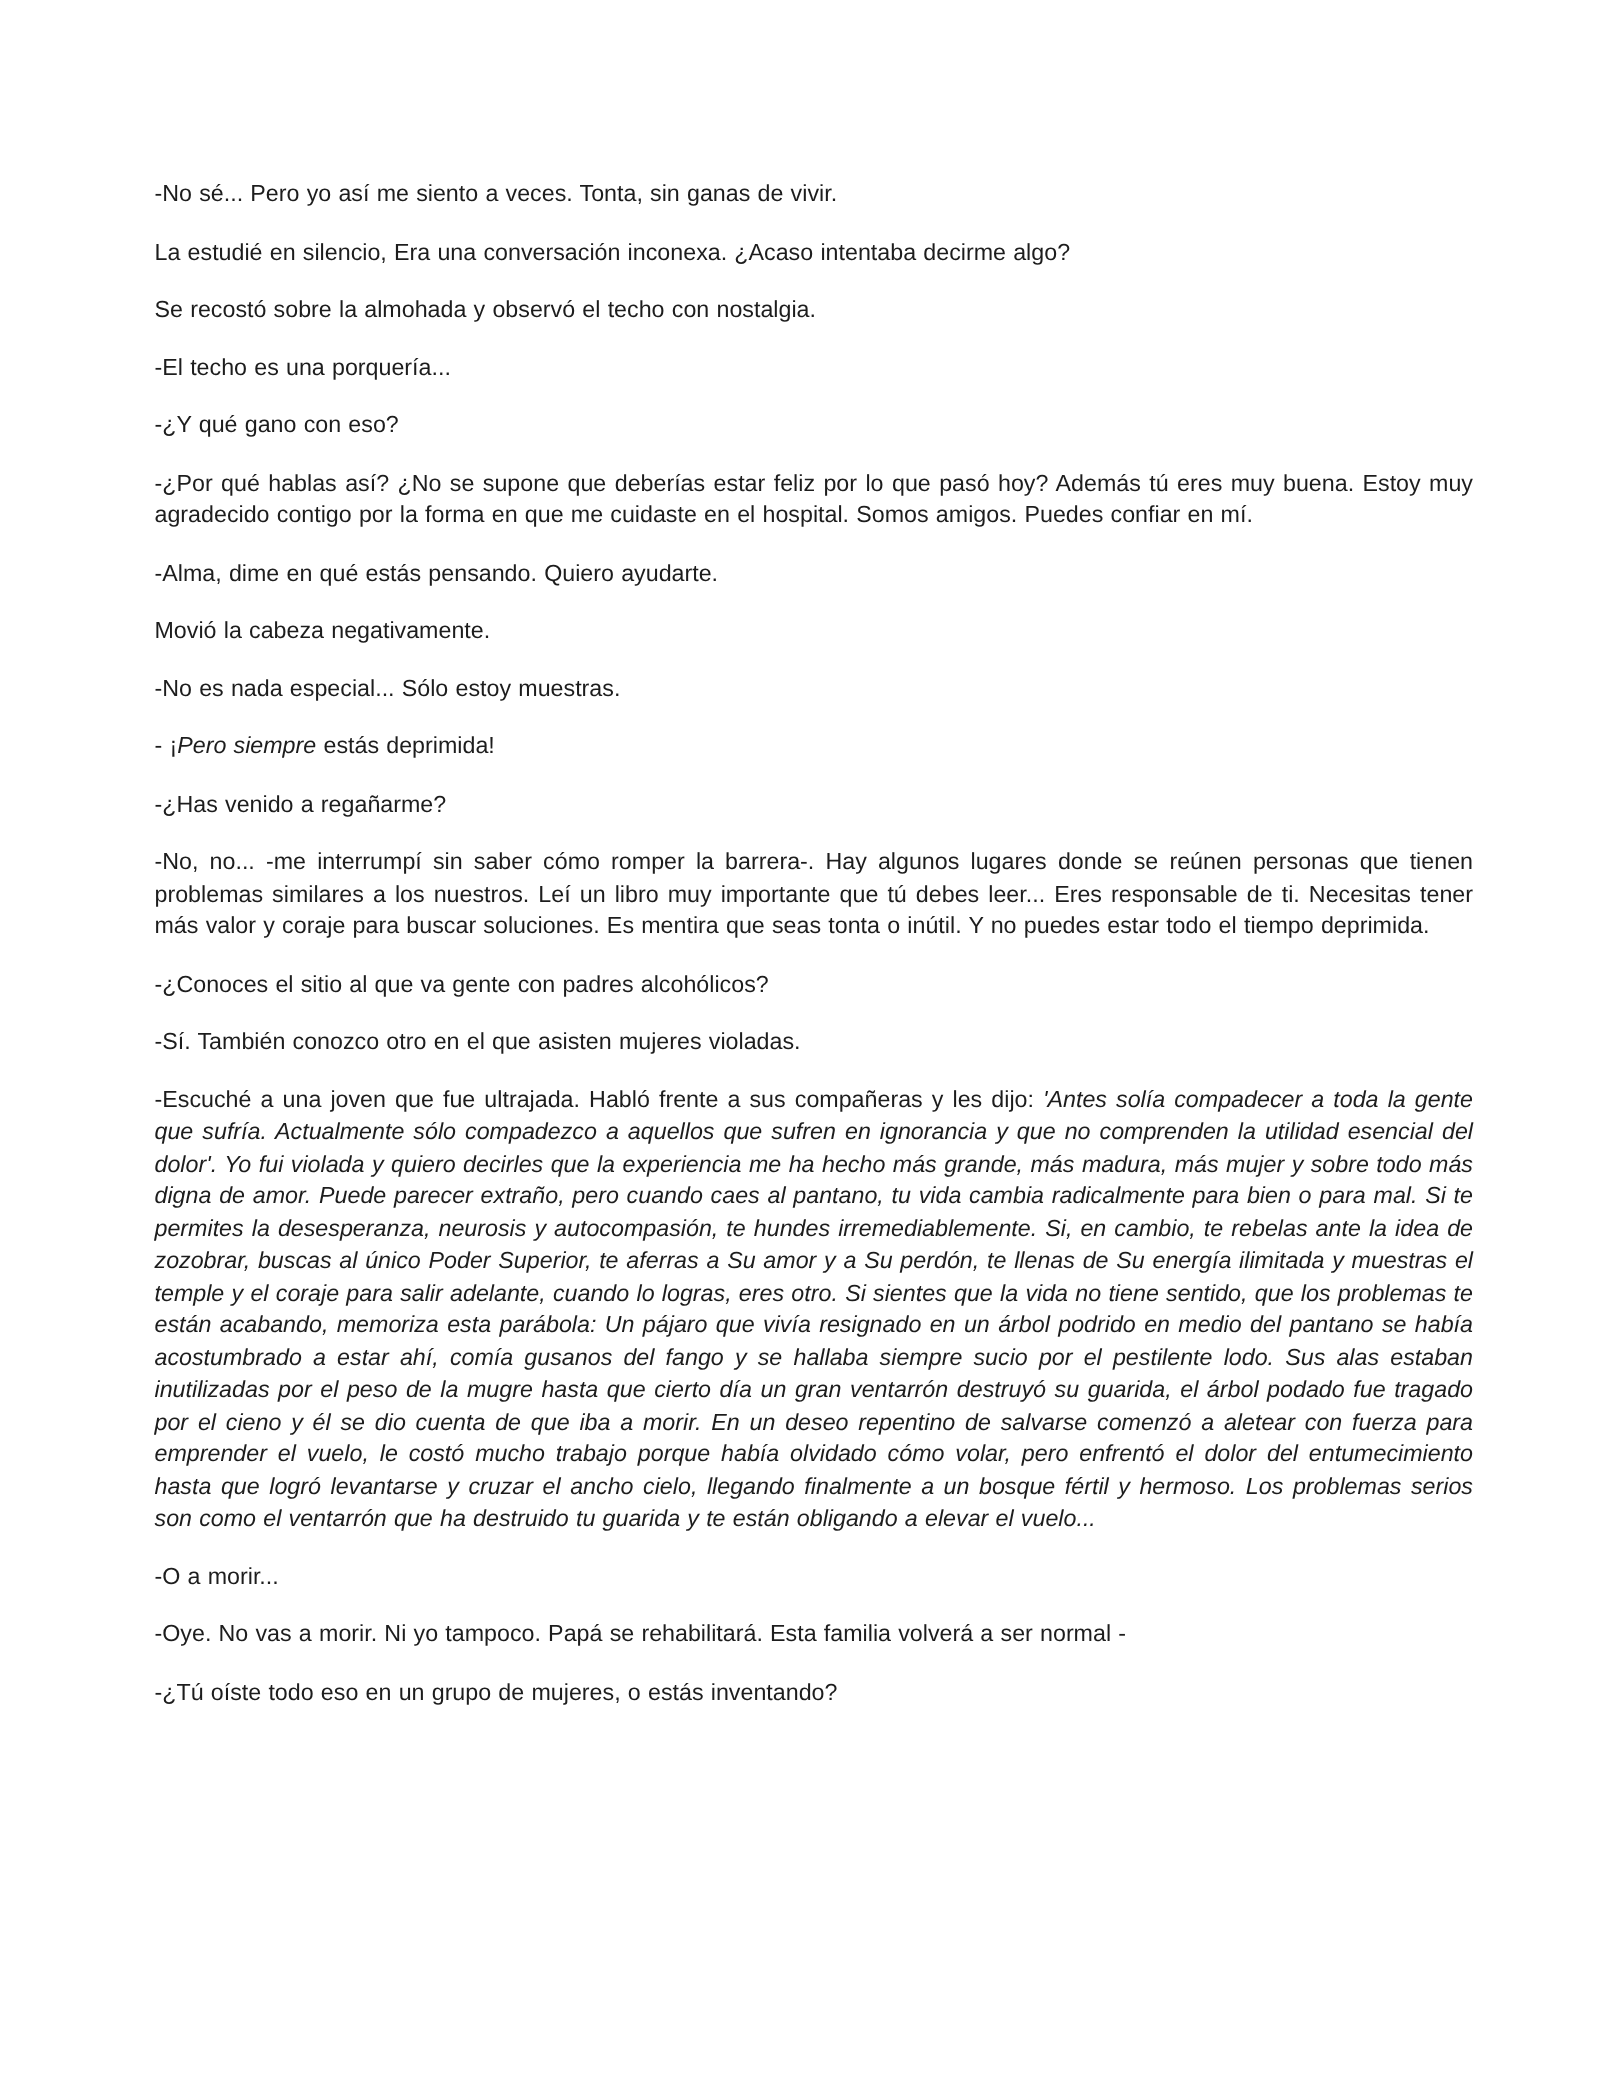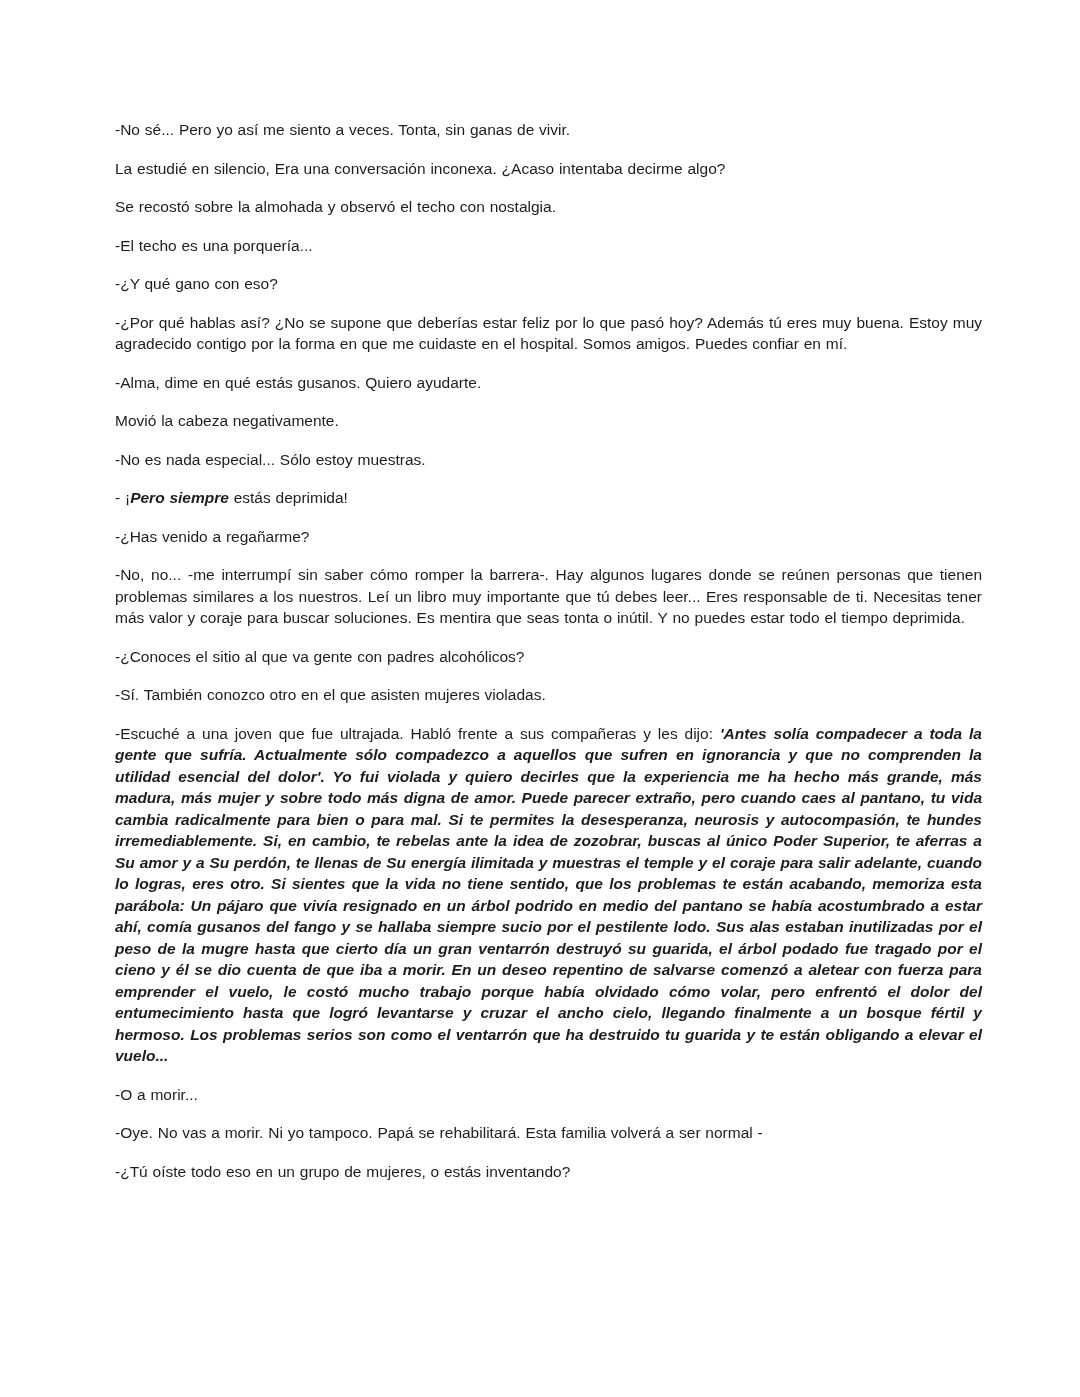--- a/index.html
+++ b/index.html
@@ -14,47 +14,46 @@
     font-family: "Liberation Sans", "DejaVu Sans", sans-serif;
   }
   .page {
     box-sizing: border-box;
     width: 1080px;
     height: 1397px;
     background: #ffffff;
     padding: 119px 98px 40px 99px;
   }
   .doc-body p {
-    margin: 0 0 17px 16px;
+    margin: 0 0 17px 4px;
     font-size: 15.5px;
     line-height: 21.5px;
     color: #1d1d1d;
     text-align: justify;
     word-spacing: 0.5px;
   }
   .doc-body p:last-child {
     margin-bottom: 0;
   }
   .doc-body em {
     font-style: italic;
-    font-weight: bold;
   }
 </style>
 </head>
 <body>
 
 <div class="page">
   <div class="doc-body">
       <p><span>-No sé... Pero yo así me siento a veces. Tonta, sin ganas de vivir.</span></p>
       <p><span>La estudié en silencio, Era una conversación inconexa. ¿Acaso intentaba decirme algo?</span></p>
       <p><span>Se recostó sobre la almohada y observó el techo con nostalgia.</span></p>
       <p><span>-El techo es una porquería...</span></p>
       <p><span>-¿Y qué gano con eso?</span></p>
       <p><span>-¿Por qué hablas así? ¿No se supone que deberías estar feliz por lo que pasó hoy? Además tú eres muy buena. Estoy muy agradecido contigo por la forma en que me cuidaste en el hospital. Somos amigos. Puedes confiar en mí.</span></p>
-      <p><span>-Alma, dime en qué estás gusanos. Quiero ayudarte.</span></p>
+      <p><span>-Alma, dime en qué estás pensando. Quiero ayudarte.</span></p>
       <p><span>Movió la cabeza negativamente.</span></p>
       <p><span>-No es nada especial... Sólo estoy muestras.</span></p>
       <p><span>- ¡</span><em>Pero siempre</em><span> estás deprimida!</span></p>
       <p><span>-¿Has venido a regañarme?</span></p>
       <p><span>-No, no... -me interrumpí sin saber cómo romper la barrera-. Hay algunos lugares donde se reúnen personas que tienen problemas similares a los nuestros. Leí un libro muy importante que tú debes leer... Eres responsable de ti. Necesitas tener más valor y coraje para buscar soluciones. Es mentira que seas tonta o inútil. Y no puedes estar todo el tiempo deprimida.</span></p>
       <p><span>-¿Conoces el sitio al que va gente con padres alcohólicos?</span></p>
       <p><span>-Sí. También conozco otro en el que asisten mujeres violadas.</span></p>
       <p><span>-Escuché a una joven que fue ultrajada. Habló frente a sus compañeras y les dijo: </span><em>'Antes solía compadecer a toda la gente que sufría. Actualmente sólo compadezco a aquellos que sufren en ignorancia y que no comprenden la utilidad esencial del dolor'. Yo fui violada y quiero decirles que la experiencia me ha hecho más grande, más madura, más mujer y sobre todo más digna de amor. Puede parecer extraño, pero cuando caes al pantano, tu vida cambia radicalmente para bien o para mal. Si te permites la desesperanza, neurosis y autocompasión, te hundes irremediablemente. Si, en cambio, te rebelas ante la idea de zozobrar, buscas al único Poder Superior, te aferras a Su amor y a Su perdón, te llenas de Su energía ilimitada y muestras el temple y el coraje para salir adelante, cuando lo logras, eres otro. Si sientes que la vida no tiene sentido, que los problemas te están acabando, memoriza esta parábola: Un pájaro que vivía resignado en un árbol podrido en medio del pantano se había acostumbrado a estar ahí, comía gusanos del fango y se hallaba siempre sucio por el pestilente lodo. Sus alas estaban inutilizadas por el peso de la mugre hasta que cierto día un gran ventarrón destruyó su guarida, el árbol podado fue tragado por el cieno y él se dio cuenta de que iba a morir. En un deseo repentino de salvarse comenzó a aletear con fuerza para emprender el vuelo, le costó mucho trabajo porque había olvidado cómo volar, pero enfrentó el dolor del entumecimiento hasta que logró levantarse y cruzar el ancho cielo, llegando finalmente a un bosque fértil y hermoso. Los problemas serios son como el ventarrón que ha destruido tu guarida y te están obligando a elevar el vuelo...</em></p>
       <p><span>-O a morir...</span></p>
       <p><span>-Oye. No vas a morir. Ni yo tampoco. Papá se rehabilitará. Esta familia volverá a ser normal -</span></p>

